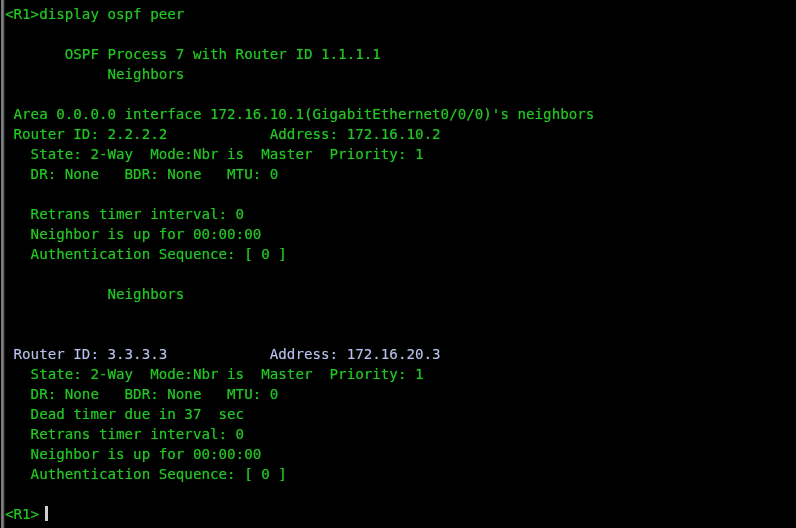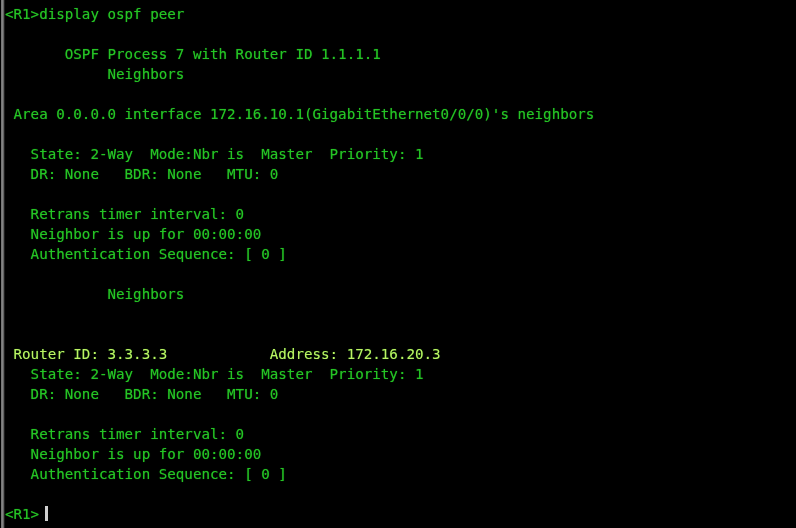--- a/index.html
+++ b/index.html
@@ -69,31 +69,33 @@
 
   <div id="left-edge"></div>
 
   <div id="screen">
       <div class="line" style="top: 4px; left: 5px; color: rgb(37, 196, 37);"><span class="txt">&lt;R1&gt;display ospf peer</span></div>
       <div class="line" style="top: 24px; left: 5px; color: rgb(37, 196, 37);"><span class="txt"></span></div>
       <div class="line" style="top: 44px; left: 5px; color: rgb(37, 196, 37);"><span class="txt">       OSPF Process 7 with Router ID 1.1.1.1</span></div>
       <div class="line" style="top: 64px; left: 5px; color: rgb(37, 196, 37);"><span class="txt">            Neighbors</span></div>
       <div class="line" style="top: 84px; left: 5px; color: rgb(37, 196, 37);"><span class="txt"></span></div>
       <div class="line" style="top: 104px; left: 5px; color: rgb(37, 196, 37); text-decoration: underline;"><span class="txt"> Area 0.0.0.0 interface 172.16.10.1(GigabitEthernet0/0/0)'s neighbors</span></div>
+      <div class="line" style="top: 124px; left: 5px; color: rgb(37, 196, 37);"><span class="txt"> Router ID: 2.2.2.2            Address: 172.16.10.2</span></div>
       <div class="line" style="top: 144px; left: 5px; color: rgb(37, 196, 37);"><span class="txt">   State: 2-Way  Mode:Nbr is  Master  Priority: 1</span></div>
       <div class="line" style="top: 164px; left: 5px; color: rgb(37, 196, 37);"><span class="txt">   DR: None   BDR: None   MTU: 0</span></div>
       <div class="line" style="top: 204px; left: 5px; color: rgb(37, 196, 37);"><span class="txt">   Retrans timer interval: 0</span></div>
       <div class="line" style="top: 224px; left: 5px; color: rgb(37, 196, 37);"><span class="txt">   Neighbor is up for 00:00:00</span></div>
       <div class="line" style="top: 244px; left: 5px; color: rgb(37, 196, 37);"><span class="txt">   Authentication Sequence: [ 0 ]</span></div>
       <div class="line" style="top: 264px; left: 5px; color: rgb(37, 196, 37);"><span class="txt"></span></div>
       <div class="line" style="top: 284px; left: 5px; color: rgb(37, 196, 37);"><span class="txt">            Neighbors</span></div>
       <div class="line" style="top: 304px; left: 5px; color: rgb(37, 196, 37);"><span class="txt"></span></div>
-      <div class="line" style="top: 344px; left: 5px; color: #bef264;"><span class="txt"> Router ID: 3.3.3.3            Address: 172.16.20.3</span></div>
+      <div class="line" style="top: 344px; left: 5px; color: #c4b5fd;"><span class="txt"> Router ID: 3.3.3.3            Address: 172.16.20.3</span></div>
       <div class="line" style="top: 364px; left: 5px; color: rgb(37, 196, 37);"><span class="txt">   State: 2-Way  Mode:Nbr is  Master  Priority: 1</span></div>
       <div class="line" style="top: 384px; left: 5px; color: rgb(37, 196, 37);"><span class="txt">   DR: None   BDR: None   MTU: 0</span></div>
+      <div class="line" style="top: 404px; left: 5px; color: rgb(37, 196, 37);"><span class="txt">   Dead timer due in 37  sec</span></div>
       <div class="line" style="top: 424px; left: 5px; color: rgb(37, 196, 37);"><span class="txt">   Retrans timer interval: 0</span></div>
       <div class="line" style="top: 444px; left: 5px; color: rgb(37, 196, 37);"><span class="txt">   Neighbor is up for 00:00:00</span></div>
       <div class="line" style="top: 464px; left: 5px; color: rgb(37, 196, 37);"><span class="txt">   Authentication Sequence: [ 0 ]</span></div>
       <div class="line" style="top: 484px; left: 5px; color: rgb(37, 196, 37);"><span class="txt"></span></div>
       <div class="line" style="top: 504px; left: 5px; color: rgb(37, 196, 37);"><span class="txt">&lt;R1&gt;</span></div>
     </div>
 
   <div id="cursor" style="left: 45px; top: 506px; background: rgb(207, 207, 207);"></div>
 
 </div>

